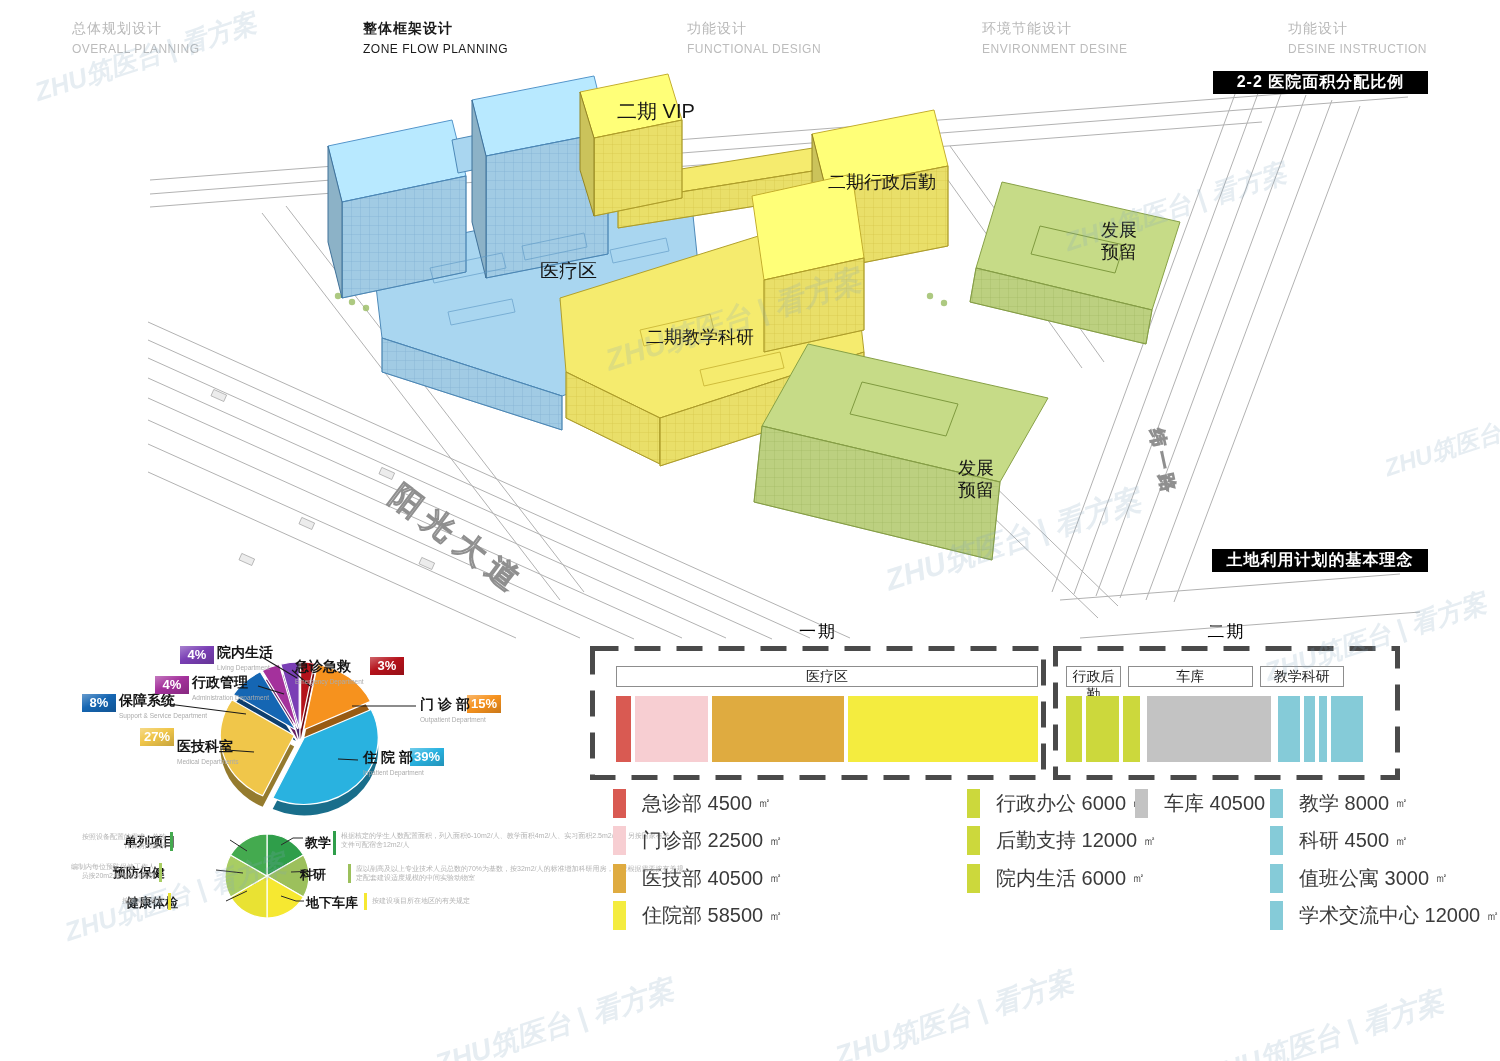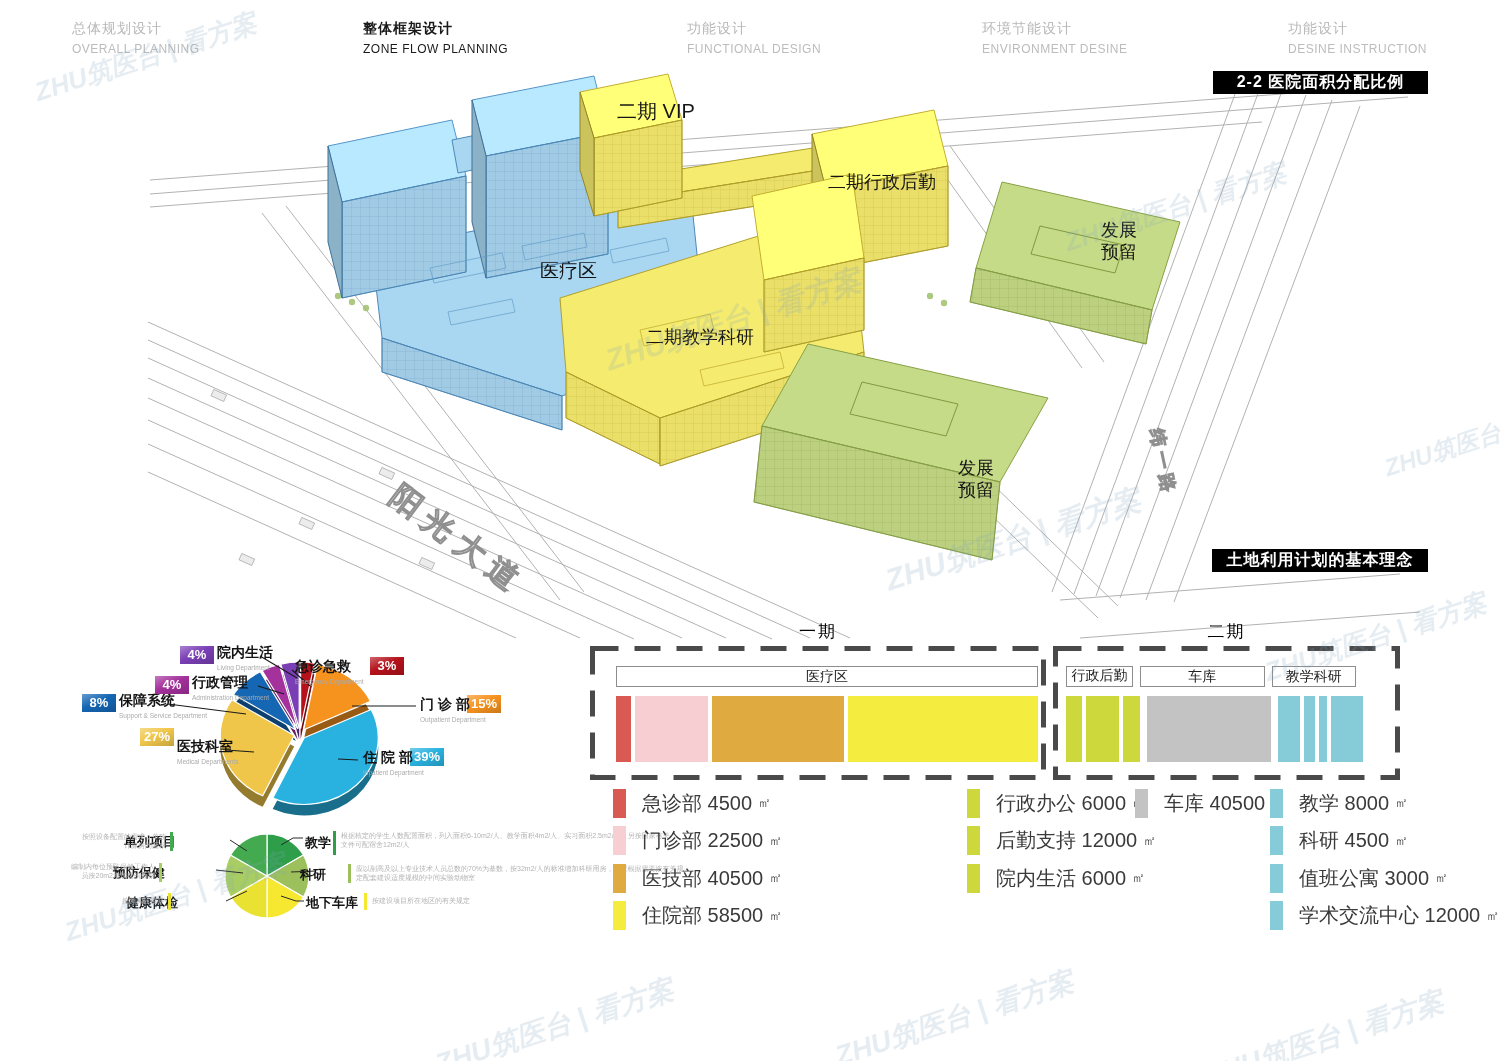--- a/index.html
+++ b/index.html
@@ -308,21 +308,21 @@
             <div class="seg" title="住院部" style="width: 190.357px; background: rgb(244, 236, 63);"></div>
           </div>
         </div>
       </div>
       <div class="phase-name" style="left: 1053px; top: 620px; width: 347px;">二期</div>
       <div class="phase-box" style="left: 1053px; top: 646px; width: 347px; height: 134px;">
         <svg width="347" height="134">
      <rect x="2.5" y="2.5" width="342" height="129" fill="none" stroke="#4a4a4a" stroke-width="5" stroke-dasharray="26 16"></rect>
         </svg>
         <div class="hrow" style="left: 13px; top: 20px; gap: 7px;">
-          <div class="hbox" style="width: 67px; font-family: Liberation Serif, serif;">行政后勤</div>
+          <div class="hbox" style="width: 55px;">行政后勤</div>
           <div class="hbox" style="width: 124.582px;">车库</div>
           <div class="hbox" style="width: 84.5924px;">教学科研</div>
         </div>
         <div class="srow" style="left: 13px; top: 50px; gap: 7px;">
           <div class="hgroup" style="gap: 4px;">
             <div class="seg" title="行政办公" style="width: 16.4565px; background: rgb(204, 216, 60);"></div>
             <div class="seg" title="后勤支持" style="width: 32.913px; background: rgb(204, 216, 60);"></div>
             <div class="seg" title="院内生活" style="width: 16.4565px; background: rgb(204, 216, 60);"></div>
           </div>
           <div class="hgroup" style="gap: 0px;">

